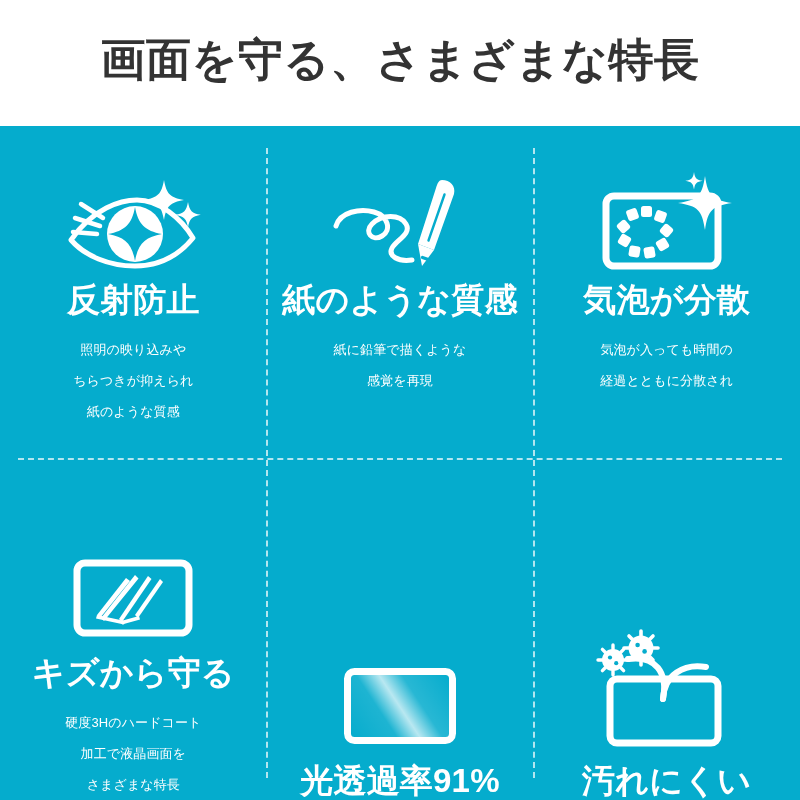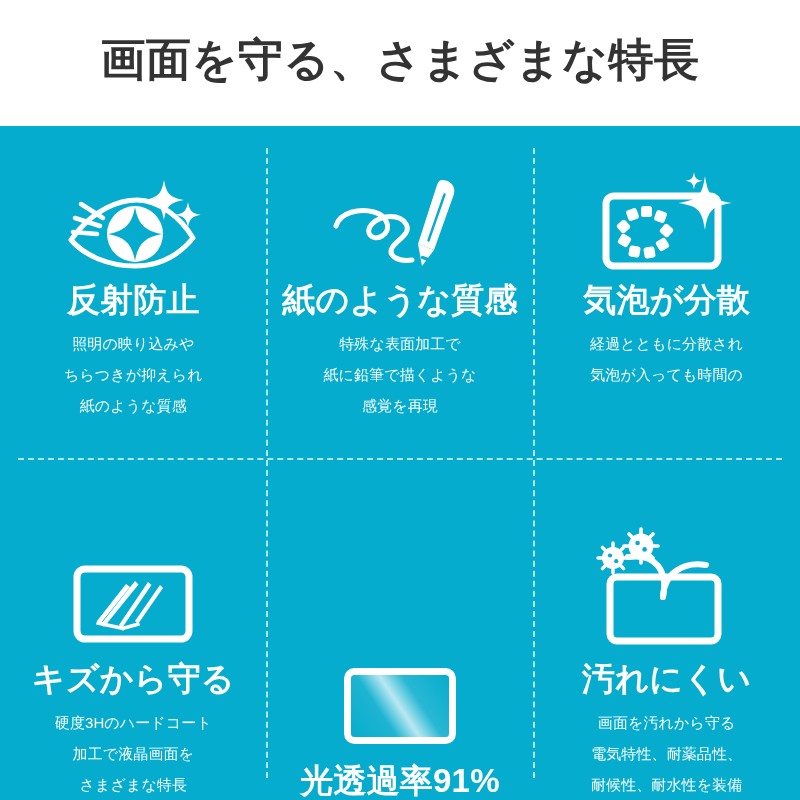--- a/index.html
+++ b/index.html
@@ -78,22 +78,22 @@
     font-size: 33px;
     font-weight: bold;
     color: #ffffff;
     line-height: 1.12;
     white-space: nowrap;
     letter-spacing: 0.2px;
   }
   .cell.r2 .cell-title { margin-top: 14px; }
 
   .cell-body {
-    margin-top: 9px;
-    font-size: 15px;
+    margin-top: 15px;
+    font-size: 13px;
     color: #ffffff;
     line-height: 31px;
     text-align: center;
     letter-spacing: 0.1px;
     white-space: nowrap;
   }
 
   
   .divider {
     position: absolute;
@@ -165,21 +165,20 @@
 
           <path d="M88 70 L104 76 L92 92 Z" fill="#fff"></path>
 
           <path d="M92.5 83.5 L99 85.8" stroke="#05ACCD" stroke-width="3.2" stroke-linecap="round"></path>
 
           <path d="M98.5 66.5 L114.5 20.5" stroke="#05ACCD" stroke-width="2.4" stroke-linecap="round"></path>
         </svg>
       </div>
       <div class="cell-title">紙のような質感</div>
       <div class="cell-body">
-        <div>特殊な表面加工で</div>
         <div>紙に鉛筆で描くような</div>
         <div>感覚を再現</div>
       </div>
     </div>
 
     <div class="cell r1">
       <div class="icon-wrap">
         <svg width="140" height="100" viewBox="0 0 140 100" fill="none">
 
           <rect x="9" y="26" width="112" height="70" rx="8" ry="8" stroke="#fff" stroke-width="7" fill="none"></rect>
@@ -195,22 +194,22 @@
             <rect x="21" y="51" width="11" height="11" rx="2.5" transform="rotate(140 26.5 56.5)"></rect>
             <rect x="30" y="39" width="11" height="11" rx="2.5" transform="rotate(160 35.5 44.5)"></rect>
           </g>
 
           <path d="M108 6 C111 26 115 30 135 33 C115 36 111 40 108 60 C105 40 101 36 81 33 C101 30 105 26 108 6 Z" fill="#fff"></path>
           <path d="M97 2 C98 8.4 99.4 9.8 105.8 10.8 C99.4 11.8 98 13.2 97 19.6 C96 13.2 94.6 11.8 88.2 10.8 C94.6 9.8 96 8.4 97 2 Z" fill="#fff"></path>
         </svg>
       </div>
       <div class="cell-title">気泡が分散</div>
       <div class="cell-body">
+        <div>気泡が入っても時間の</div>
         <div>経過とともに分散され</div>
-        <div>気泡が入っても時間の</div>
       </div>
     </div>
 
     <div class="cell r2">
       <div class="icon-wrap">
         <svg width="140" height="96" viewBox="0 0 140 96" fill="none">
           <rect x="14" y="18" width="112" height="70" rx="8" ry="8" stroke="#fff" stroke-width="7" fill="none"></rect>
           <g fill="#fff">
             <path d="M34 70 L63 33 L67 36 L37 73 Z"></path>
             <path d="M38 73 L72 30 L75.5 33.5 L41 76 Z"></path>
@@ -284,25 +283,20 @@
                 <path d="M-12 12 L-8.8 8.8"></path>
               <path d="M-17 0 L-12.5 0"></path>
                 <path d="M-12 -12 L-8.8 -8.8"></path>
             </g>
             <circle cx="-3.4" cy="-3" r="2.3" fill="#05ACCD"></circle>
             <circle cx="3.6" cy="3.4" r="2.3" fill="#05ACCD"></circle>
           </g>
         </svg>
       </div>
       <div class="cell-title">汚れにくい</div>
-      <div class="cell-body">
-        <div>画面を汚れから守る</div>
-        <div>電気特性、耐薬品性、</div>
-        <div>耐候性、耐水性を装備</div>
-      </div>
     </div>
 
     <div class="divider v v1"></div>
     <div class="divider v v2"></div>
     <div class="divider h"></div>
 
   </div>
 </div>
 
 </body></html>

